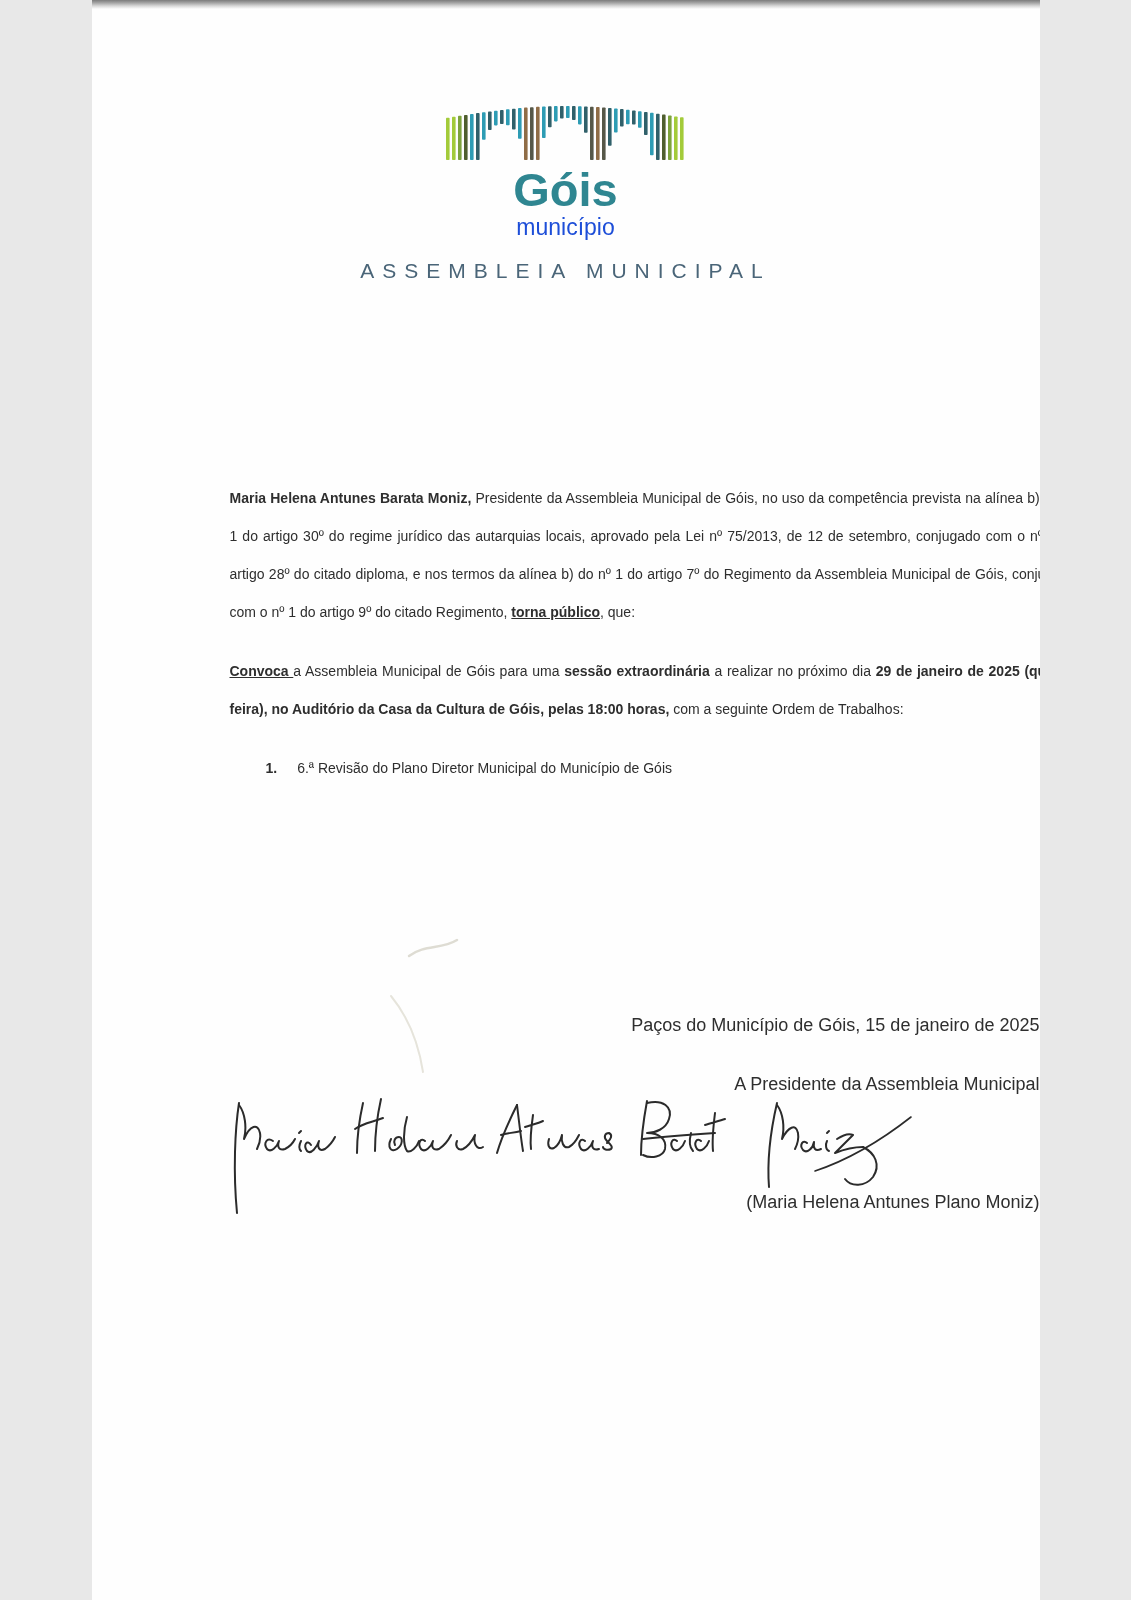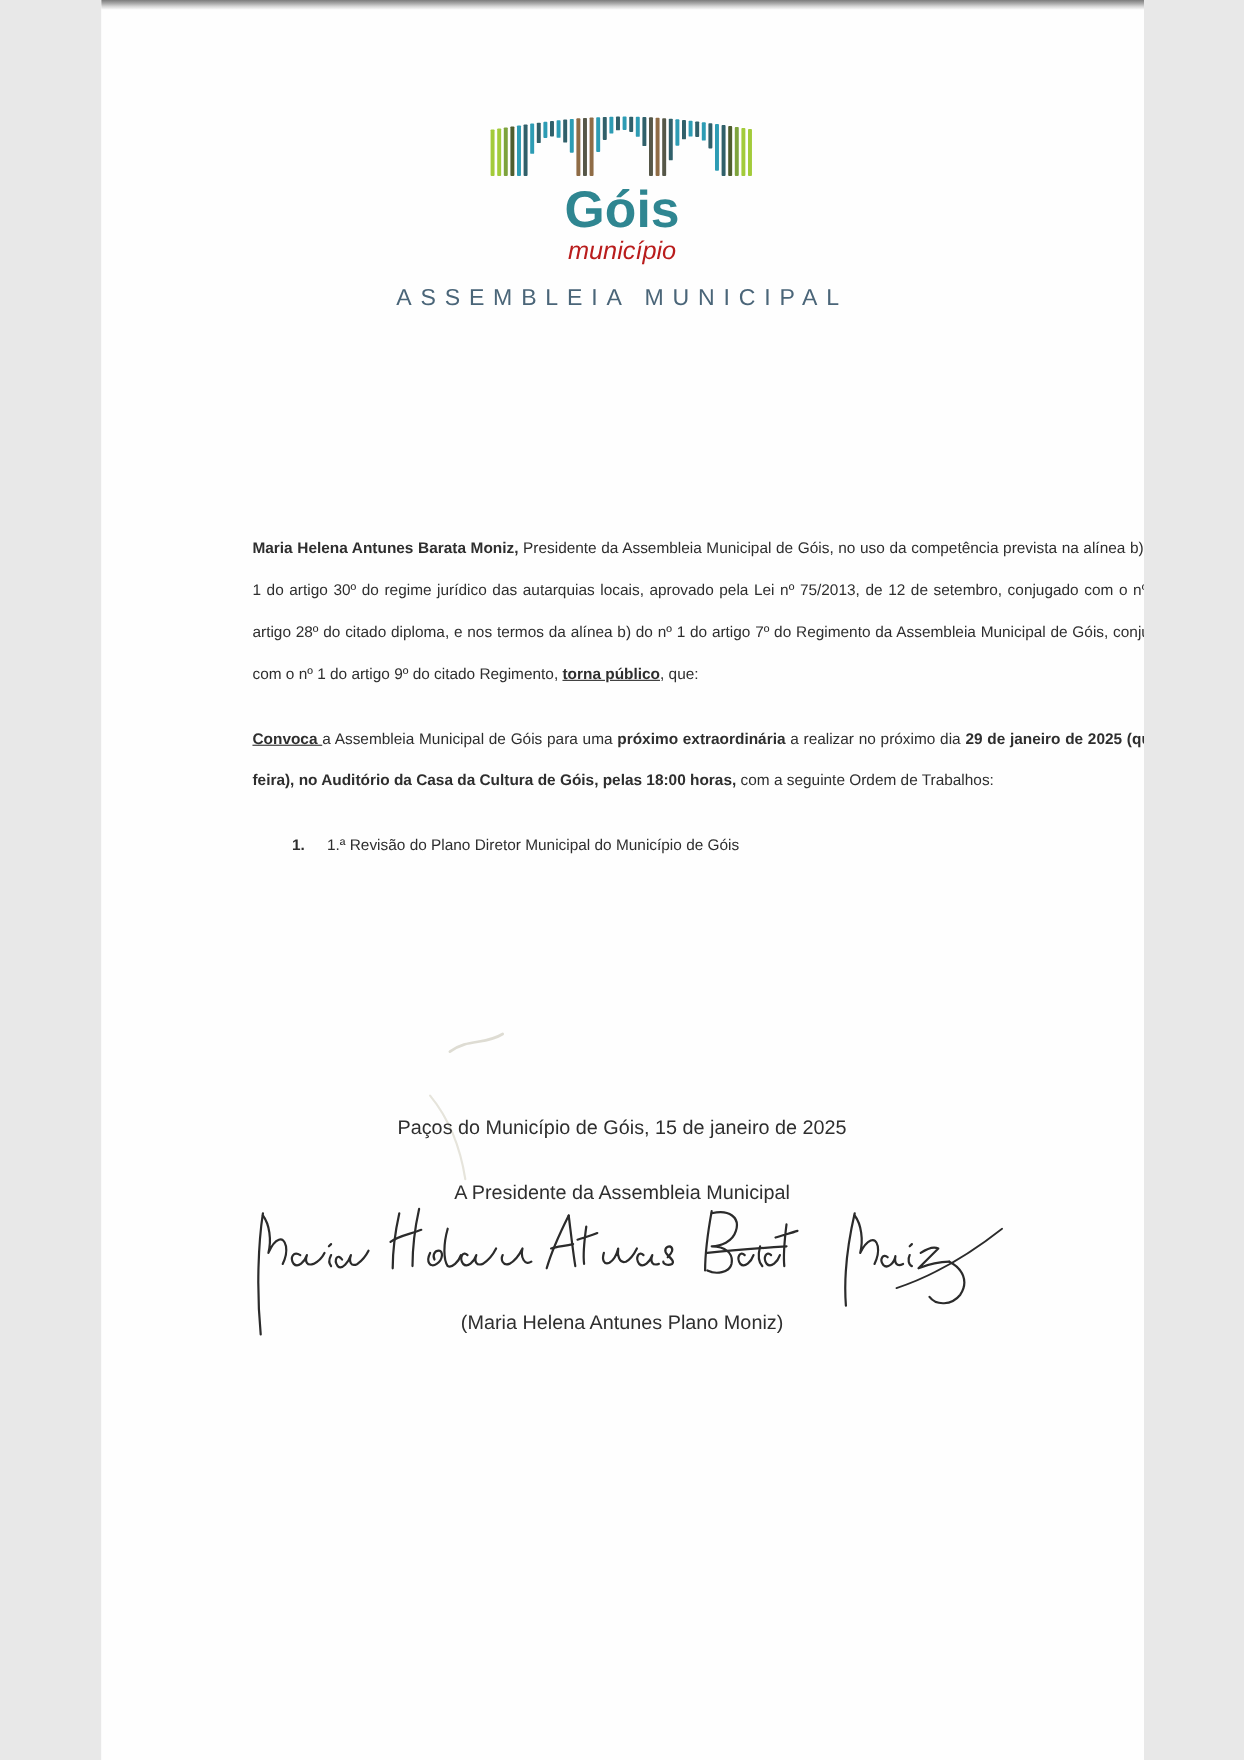--- a/index.html
+++ b/index.html
@@ -21,21 +21,21 @@
     text-align:center;
   }
   .logo-svg{display:block;margin:0 auto;}
   .wordmark{
     margin-top:2px;
     font-size:47px;font-weight:bold;letter-spacing:0px;
     color:#2f8691;line-height:1;
   }
   .wordmark-sub{
     margin-top:3px;
-    font-size:23px;color:#b91c1c;line-height:1;font-style:italic;
+    font-size:23px;color:#1d4ed8;line-height:1;
   }
   .org-title{
     position:absolute;top:259px;left:0;width:100%;
     text-align:center;
     font-size:21px;letter-spacing:8px;color:#4a6578;font-weight:500;
   }
   .doc-title{
     position:absolute;top:349px;left:0;width:100%;
     text-align:center;
     font-size:42px;font-weight:bold;letter-spacing:14px;color:#3c4043;
@@ -48,21 +48,21 @@
   .para:last-child{margin-bottom:0;}
   .seg-b{font-weight:bold;}
   .seg-u{text-decoration:underline;}
   .list-item{
     margin:3px 0 19px 36px;
     text-align:left;
   }
   .li-marker{font-weight:bold;margin-right:20px;}
   .footer{
     position:absolute;top:1014px;left:0;width:100%;
-    text-align:center;font-size:18px;line-height:1.3;
+    text-align:right;font-size:18px;line-height:1.3;
   }
   .place-date{margin:0 0 36px 0;}
   .signer-role{margin:0;}
   .signature-svg{display:block;margin:-8px auto -30px auto;}
   .signer-name{margin:0;}
   .crease-svg{position:absolute;left:265px;top:930px;opacity:.85;}
   .page-number{
     position:absolute;left:986px;top:1500px;
     font-size:17px;color:#3b3b3b;
   }
@@ -119,22 +119,22 @@
       </svg>
     <div class="wordmark">Góis</div>
     <div class="wordmark-sub">município</div>
   </div>
 
   <div class="org-title">ASSEMBLEIA MUNICIPAL</div>
 
 
   <div class="body-content" id="body-content">
       <p class="para"><span class="seg-b">Maria Helena Antunes Barata Moniz,</span><span> Presidente da Assembleia Municipal de Góis, no uso da competência prevista na alínea b) do nº 1 do artigo 30º do regime jurídico das autarquias locais, aprovado pela Lei nº 75/2013, de 12 de setembro, conjugado com o nº 2 do artigo 28º do citado diploma, e nos termos da alínea b) do nº 1 do artigo 7º do Regimento da Assembleia Municipal de Góis, conjugado com o nº 1 do artigo 9º do citado Regimento, </span><span class="seg-b seg-u">torna público</span><span>, que:</span></p>
-      <p class="para"><span class="seg-b seg-u">Convoca </span><span>a Assembleia Municipal de Góis para uma </span><span class="seg-b">próximo extraordinária</span><span> a realizar no próximo dia </span><span class="seg-b">29 de janeiro de 2025 (quarta-feira), no Auditório da Casa da Cultura de Góis, pelas 18:00 horas,</span><span> com a seguinte Ordem de Trabalhos:</span></p>
-      <div class="list-item"><span class="li-marker">1.</span><span>1.ª Revisão do Plano Diretor Municipal do Município de Góis</span></div>
+      <p class="para"><span class="seg-b seg-u">Convoca </span><span>a Assembleia Municipal de Góis para uma </span><span class="seg-b">sessão extraordinária</span><span> a realizar no próximo dia </span><span class="seg-b">29 de janeiro de 2025 (quarta-feira), no Auditório da Casa da Cultura de Góis, pelas 18:00 horas,</span><span> com a seguinte Ordem de Trabalhos:</span></p>
+      <div class="list-item"><span class="li-marker">1.</span><span>6.ª Revisão do Plano Diretor Municipal do Município de Góis</span></div>
     </div>
 
   <svg class="crease-svg" width="170" height="150" viewBox="0 0 170 150">
     <path d="M52,26 C68,14 84,20 100,10" stroke="#d9d7cc" stroke-width="2.5" fill="none" stroke-linecap="round"></path>
     <path d="M34,66 C52,88 62,116 66,142" stroke="#e2e0d6" stroke-width="2" fill="none" stroke-linecap="round"></path>
   </svg>
 
   <div class="footer">
     <p class="place-date">Paços do Município de Góis, 15 de janeiro de 2025</p>
     <p class="signer-role">A Presidente da Assembleia Municipal</p>

